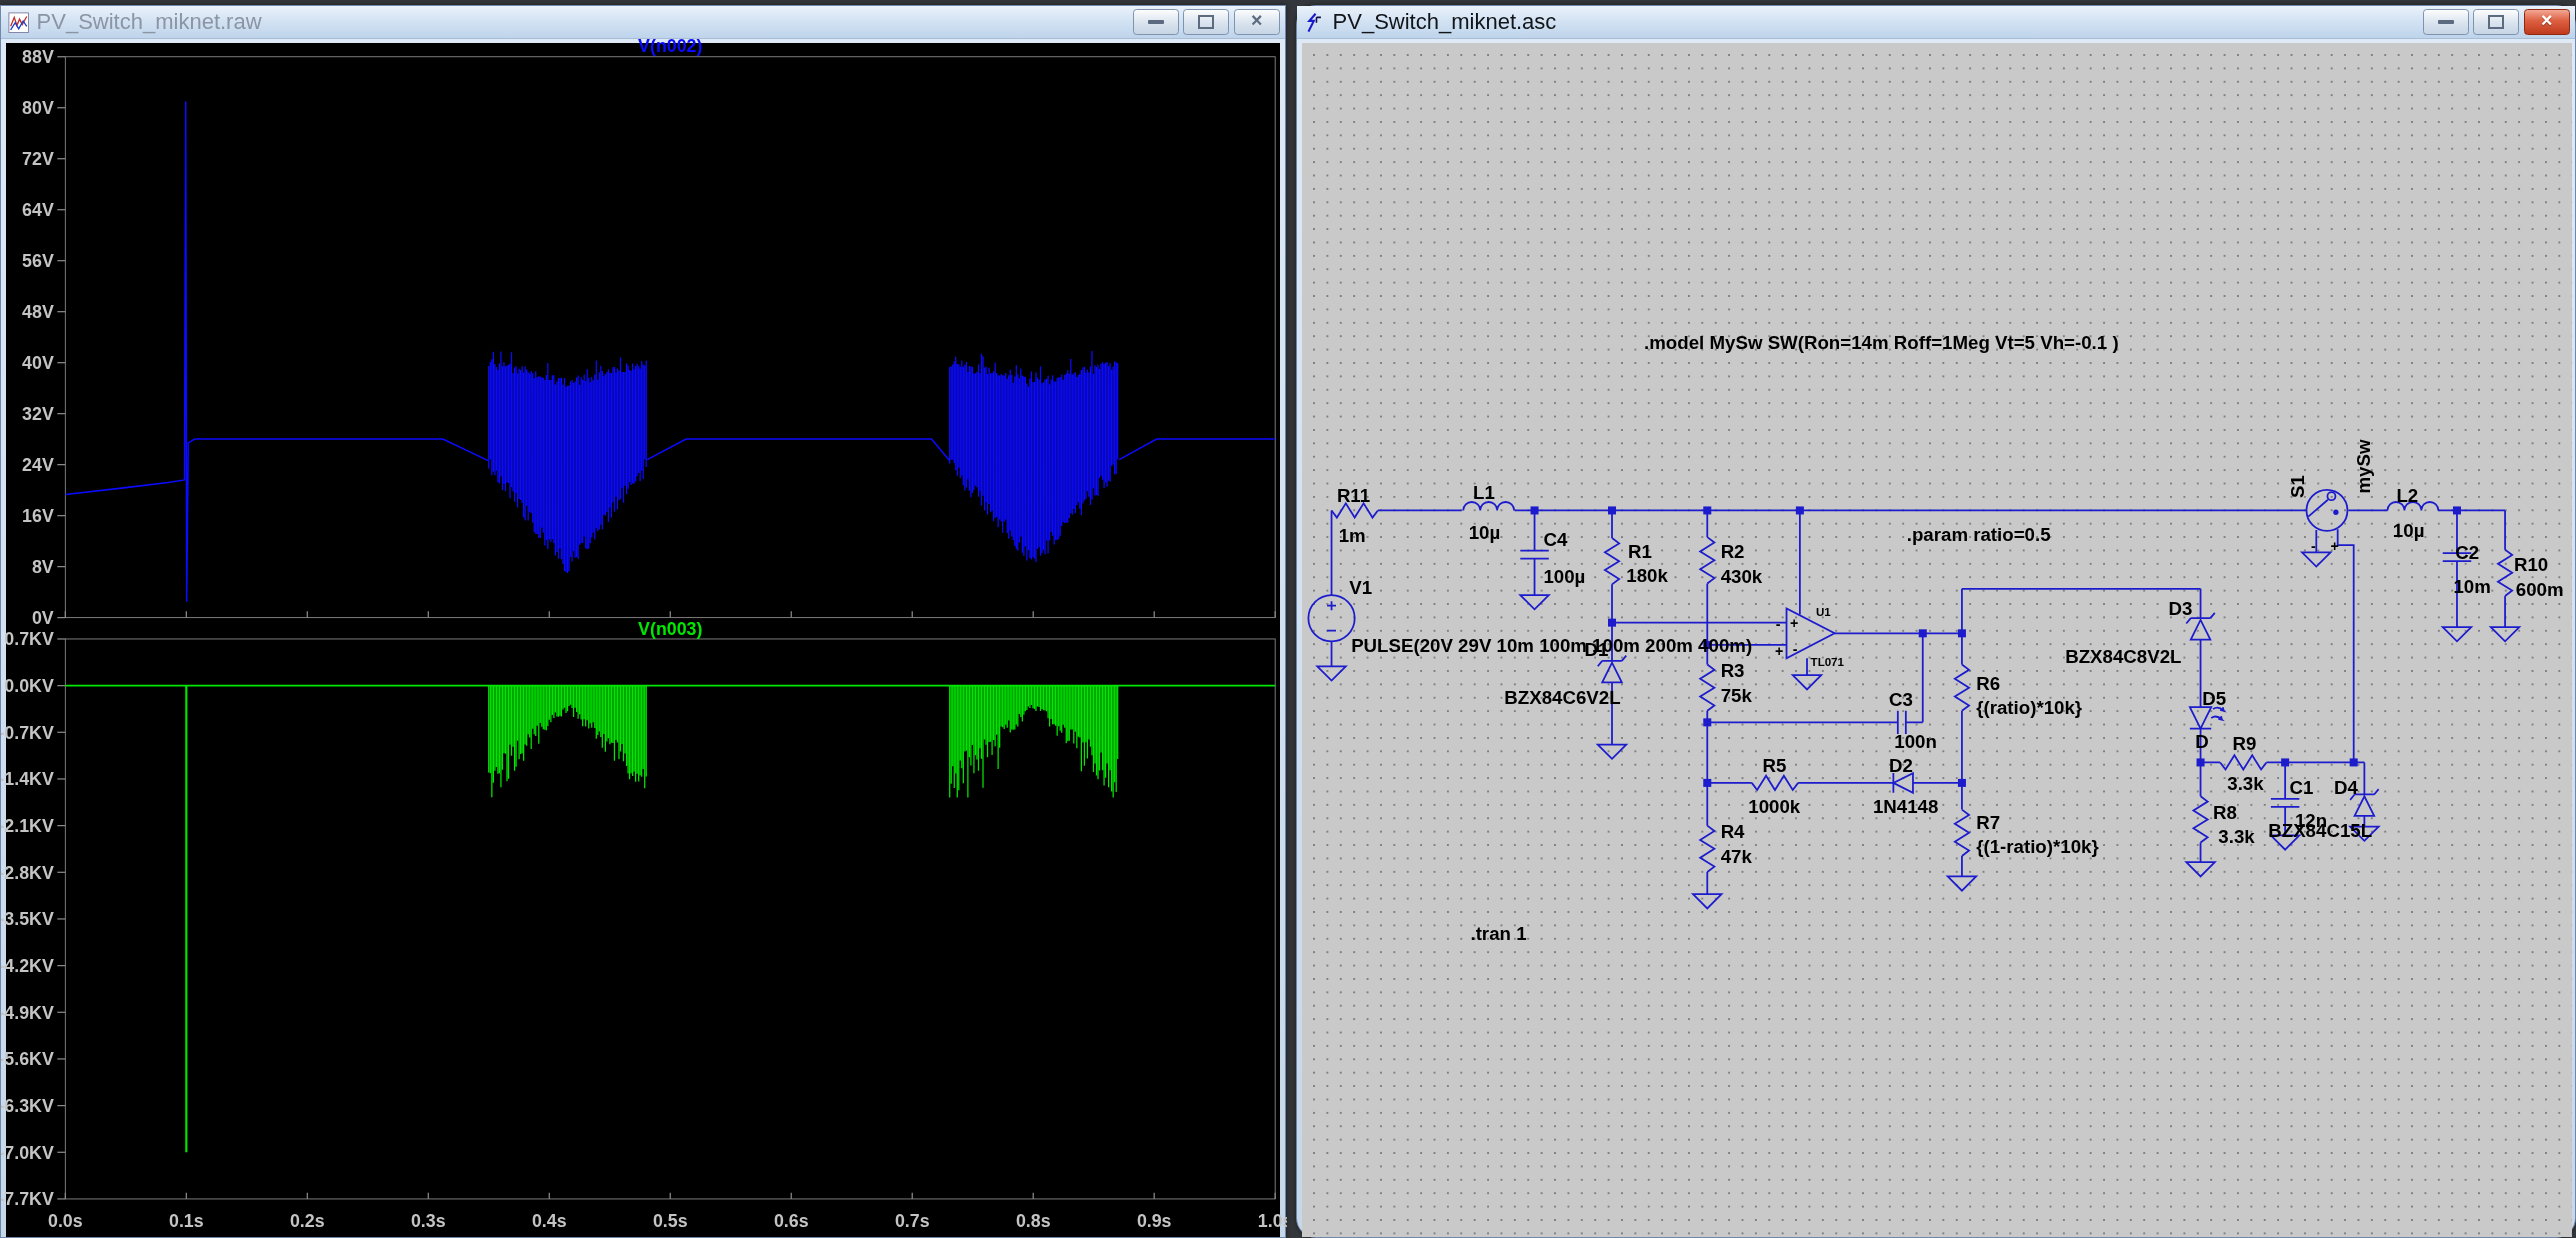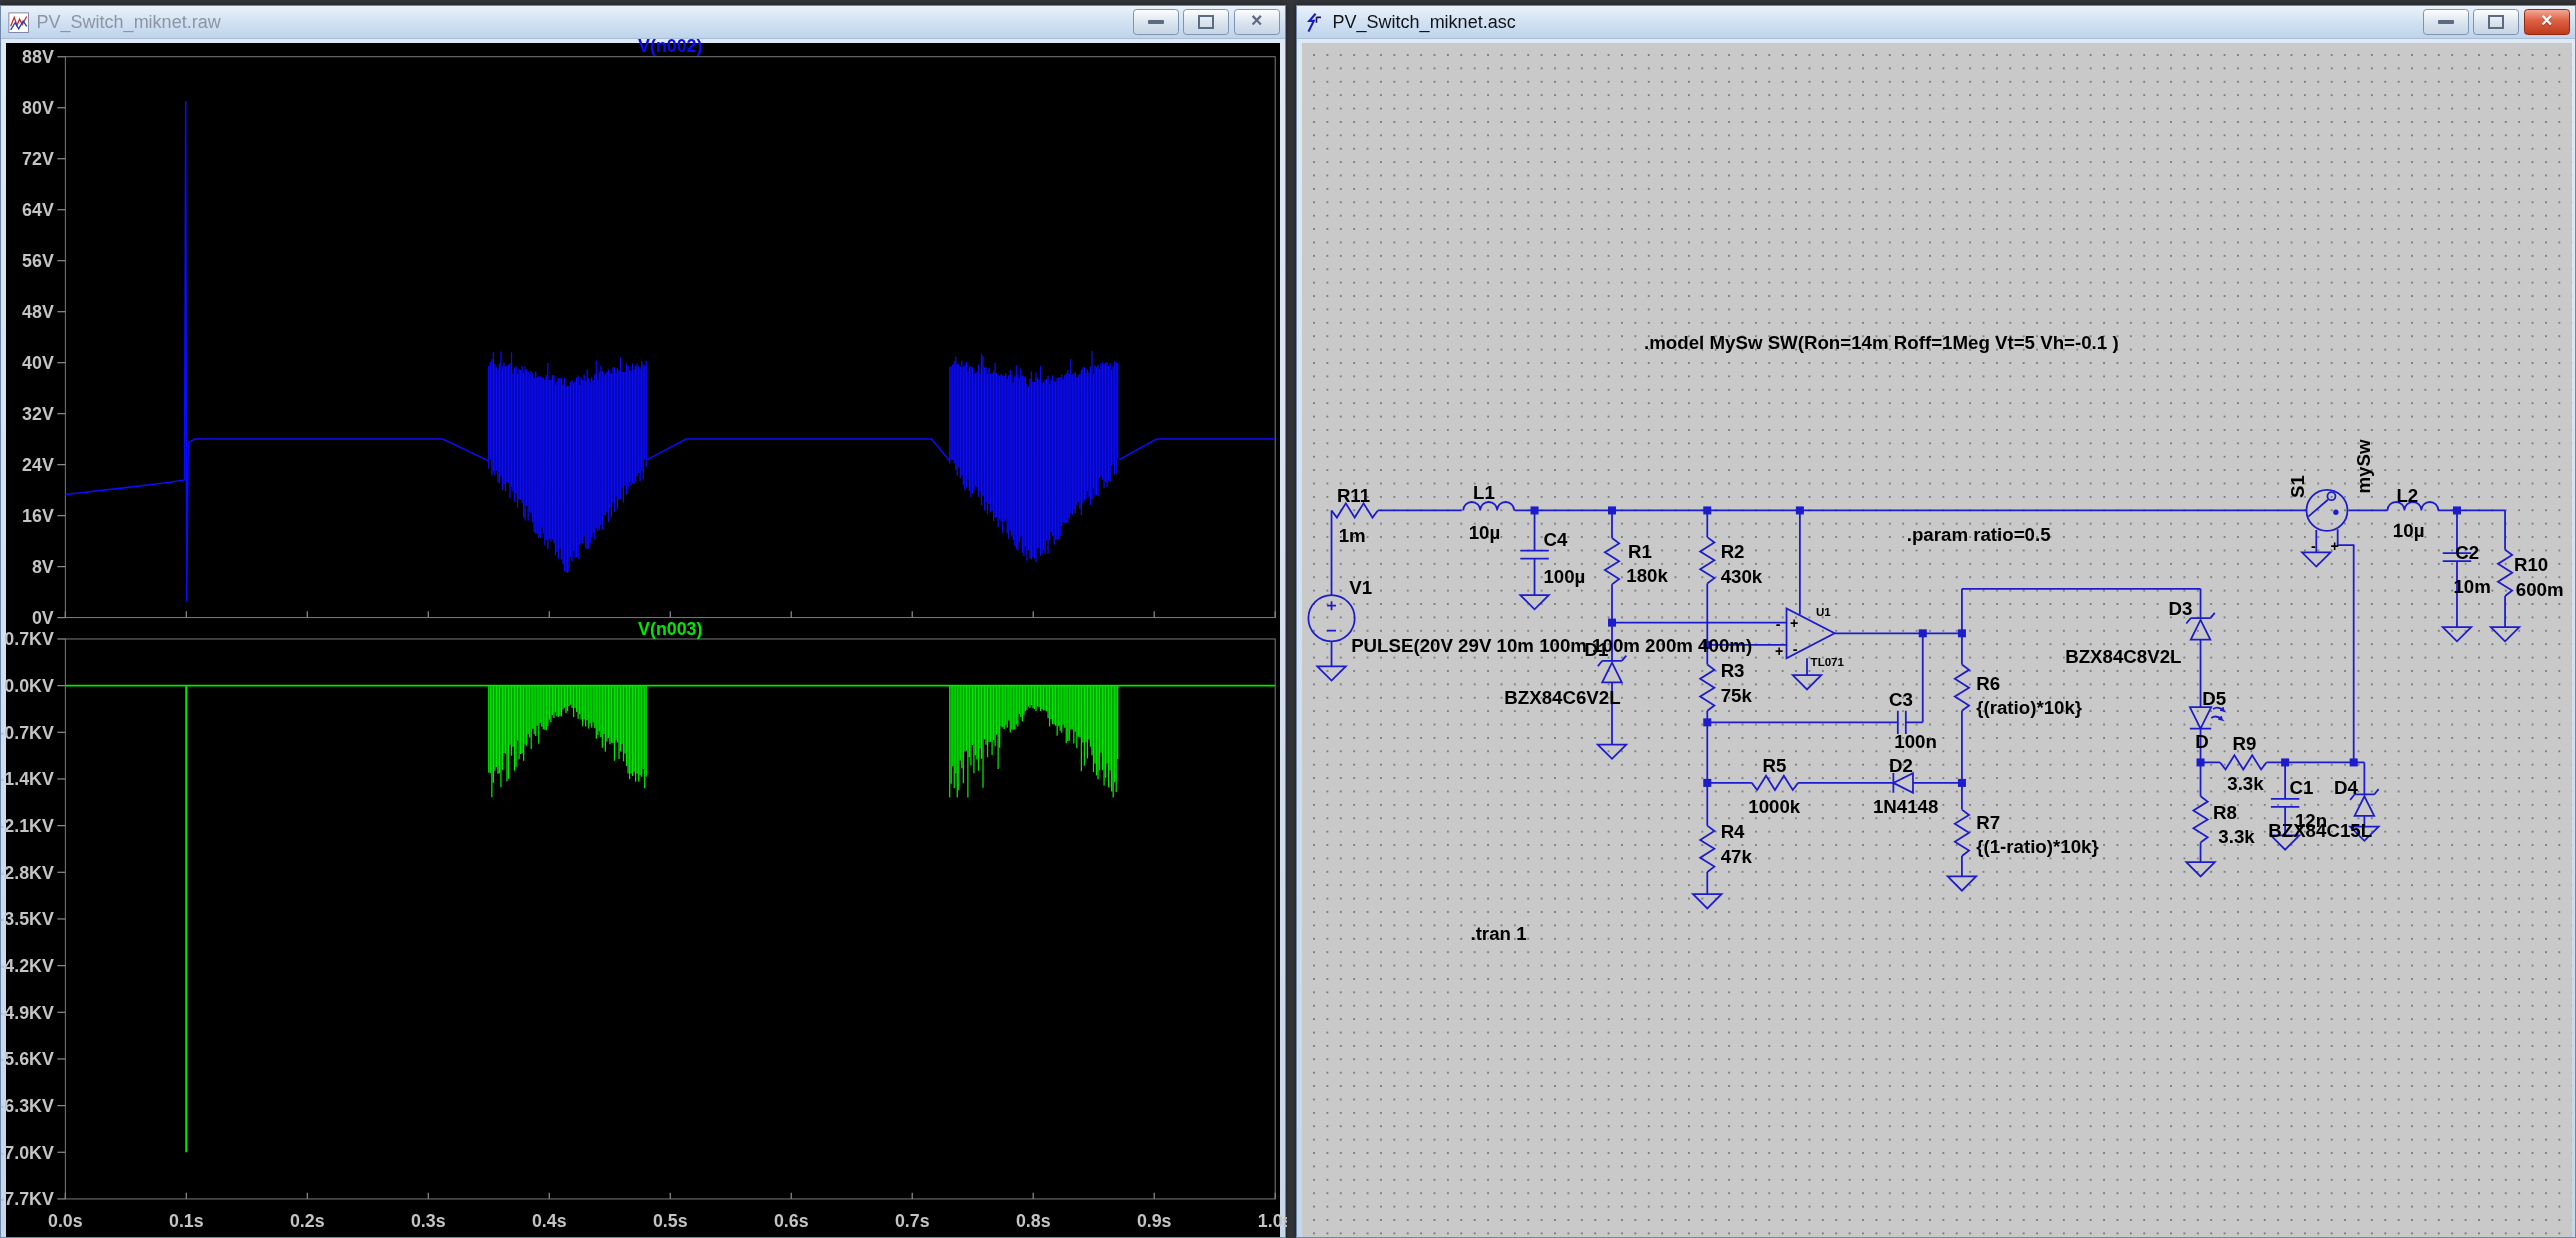--- a/index.html
+++ b/index.html
@@ -1,26 +1,26 @@
 <!DOCTYPE html>
 <html style="font-size:14.2px"><head>
 <meta charset="utf-8">
 <style>
   html,body{margin:0;padding:0;background:#33363a;width:2576px;height:1239px;overflow:hidden;
     font-family:"Liberation Sans",sans-serif;}
   .screen{position:absolute;left:0;top:0;width:2576px;height:1239px;}
   .win{position:absolute;top:5.3px;height:1233px;background:linear-gradient(180deg,#dfeaf6,#c6d7ea);
     border:0.9px solid #6f87a8;box-sizing:border-box;box-shadow:0 0 5.3px rgba(0,0,0,.45);}
   .win-left{left:0;width:1286px;}
-  .win-right{left:1296px;width:1280px;}
+  .win-right{left:1296px;width:1280px;border-radius:20px;}
   .titlebar{position:absolute;left:0;top:0;right:0;height:32px;
     background:linear-gradient(180deg,#eaf2fb 0%,#d4e3f3 45%,#bed4eb 100%);
     border-bottom:0.9px solid #a9bdd6;display:flex;align-items:center;}
   .ticon{width:21.4px;height:21.4px;margin:0 7.1px 0 7.1px;flex:0 0 auto;}
-  .ttext{font-size:18px;color:#111418;white-space:nowrap;}
+  .ttext{font-size:22px;color:#111418;white-space:nowrap;}
   .ttext.inactive{color:#8b95a3;}
   .winbtns{position:absolute;right:5.3px;top:2.7px;display:flex;}
   .wbtn{width:46px;height:26px;margin-left:4.5px;border:0.9px solid #7e93ad;border-radius:3.6px;
     background:linear-gradient(180deg,#fdfdfd,#dde6f0 48%,#c6d4e4);
     display:flex;align-items:center;justify-content:center;box-sizing:border-box;}
   .wbtn .bar{width:16px;height:3.6px;background:#5c6b80;border-radius:0.9px;}
   .wbtn .box{width:12.5px;height:9.8px;border:2.7px solid #5c6b80;box-sizing:content-box;}
   .wbtn .xg{font-size:19.6px;font-weight:bold;color:#5c6b80;line-height:1;margin-top:-2.7px;}
   .wbtn.red{background:linear-gradient(180deg,#f6b6a8,#e2705351 45%,#cf4526);
     background:linear-gradient(180deg,#f3a795 0%,#dd5f41 45%,#c03a1d 100%);border-color:#8f2a10;}

